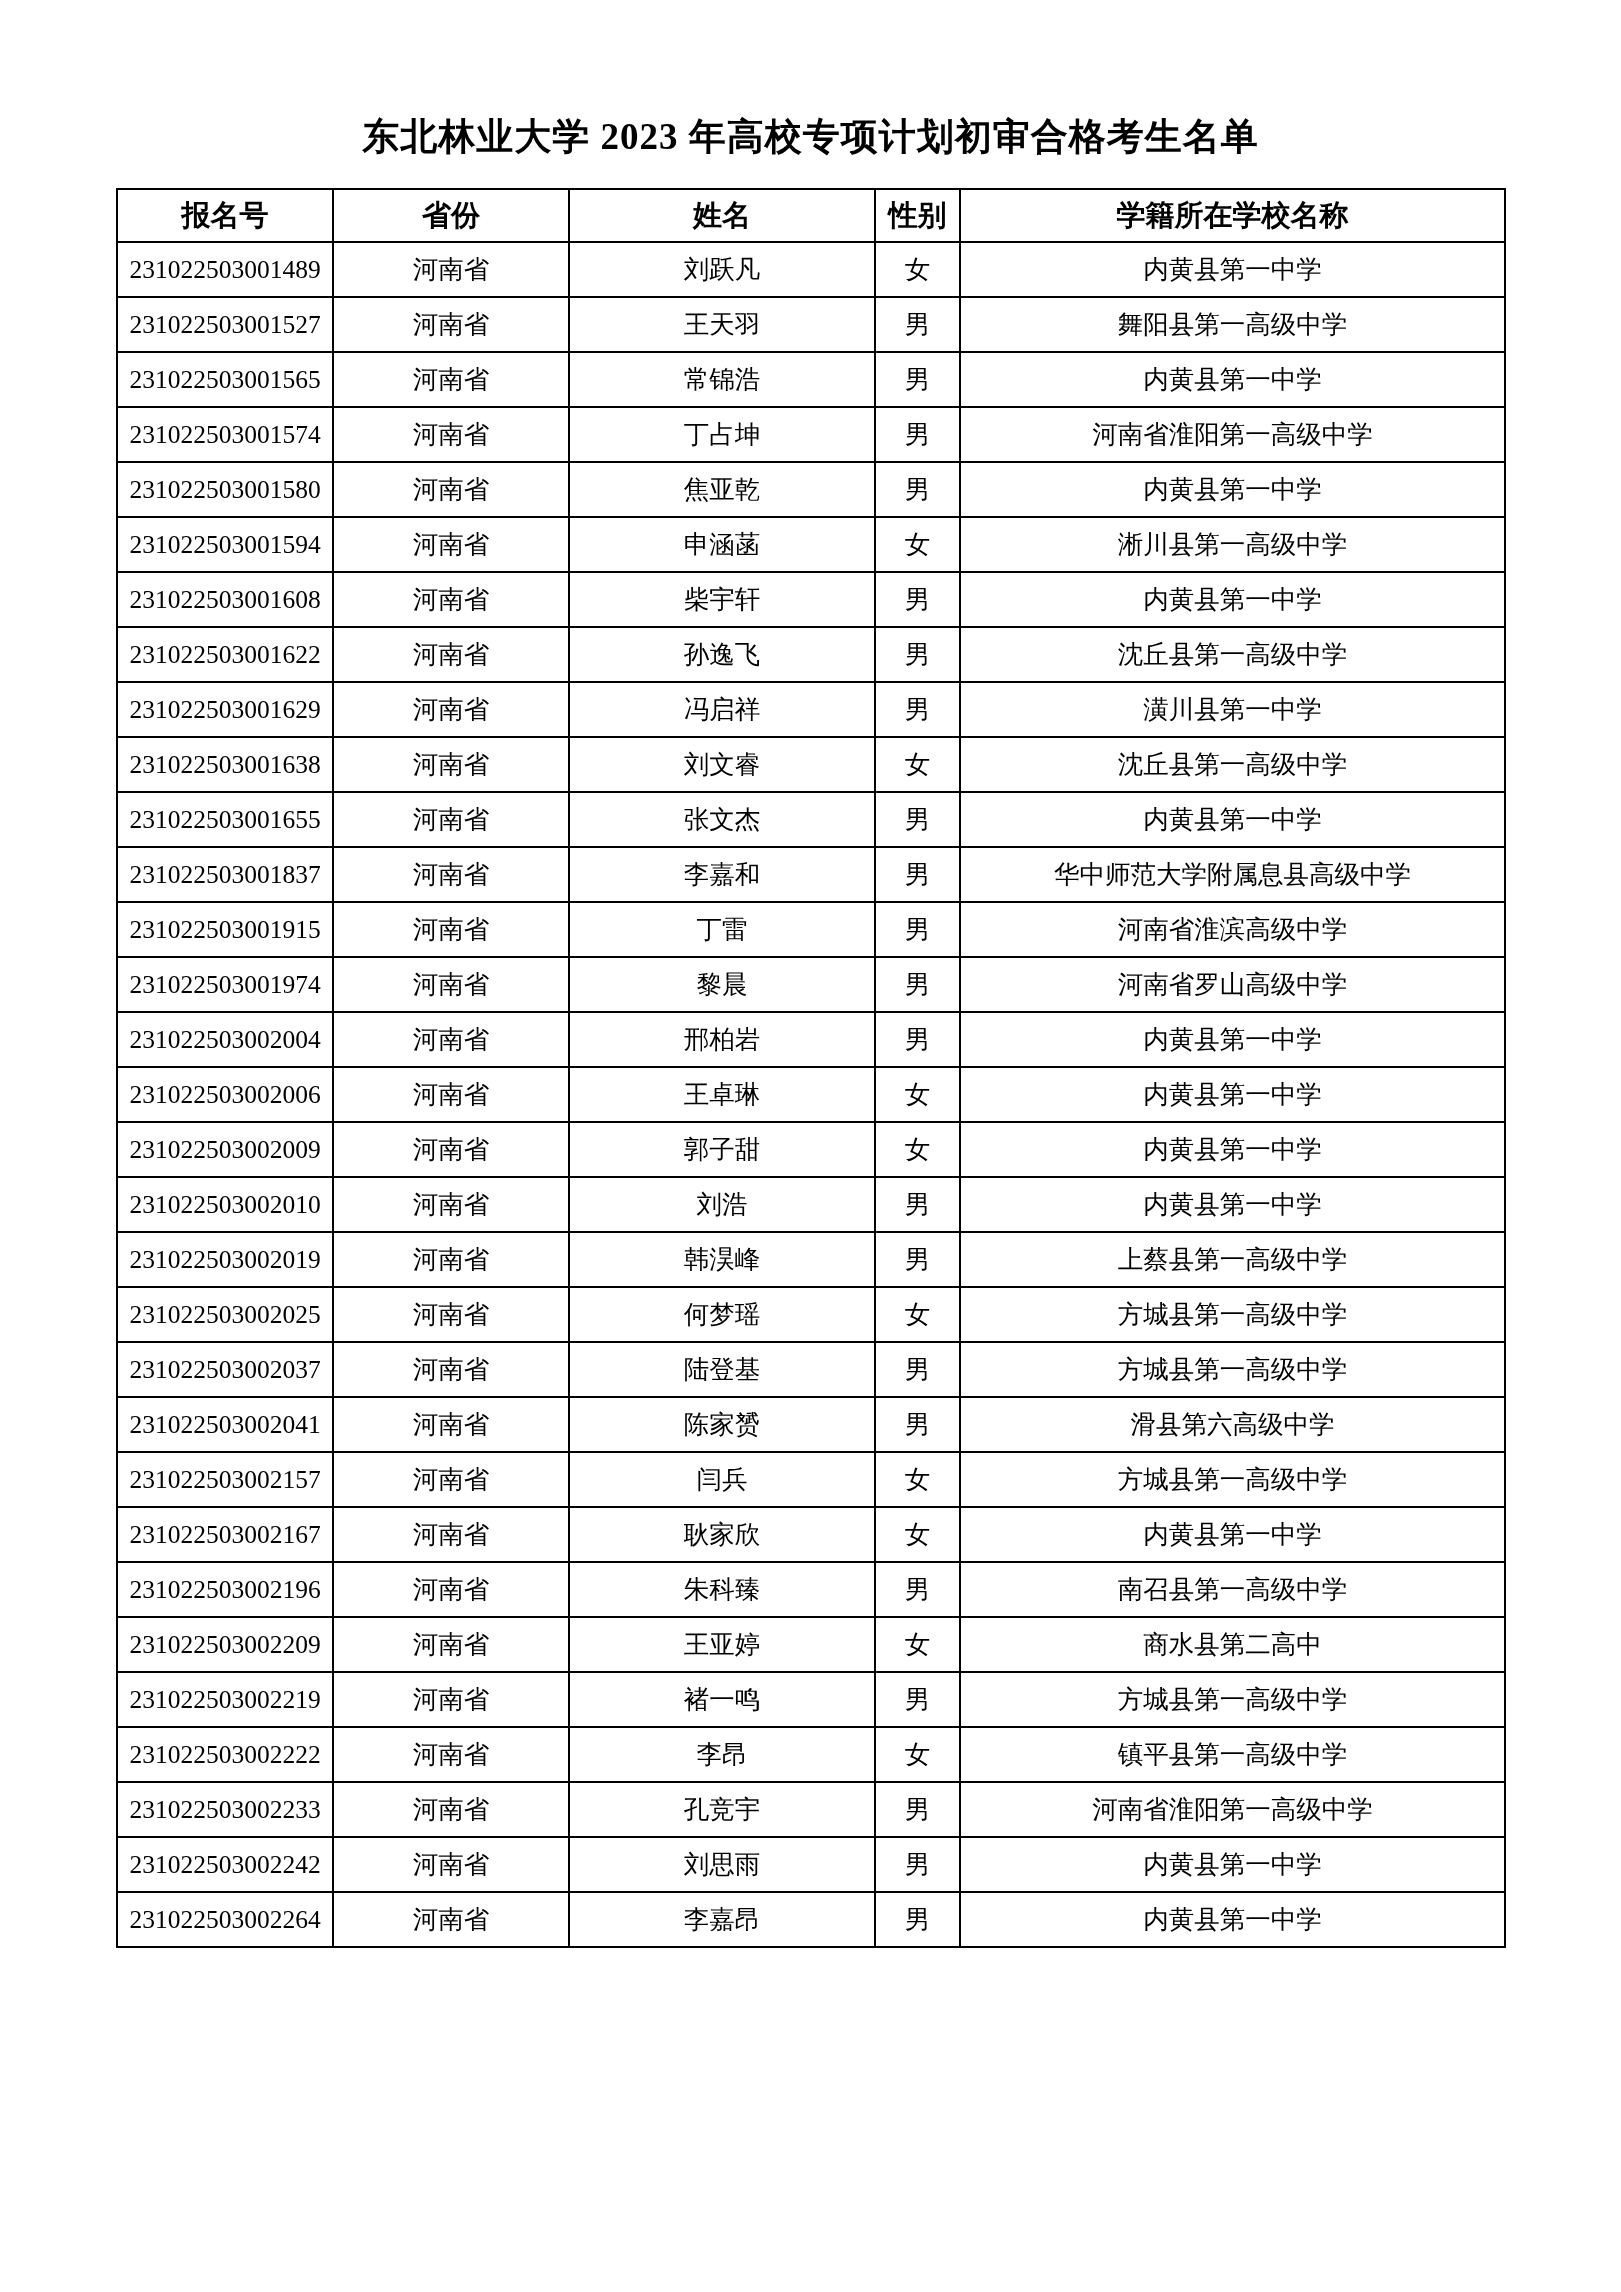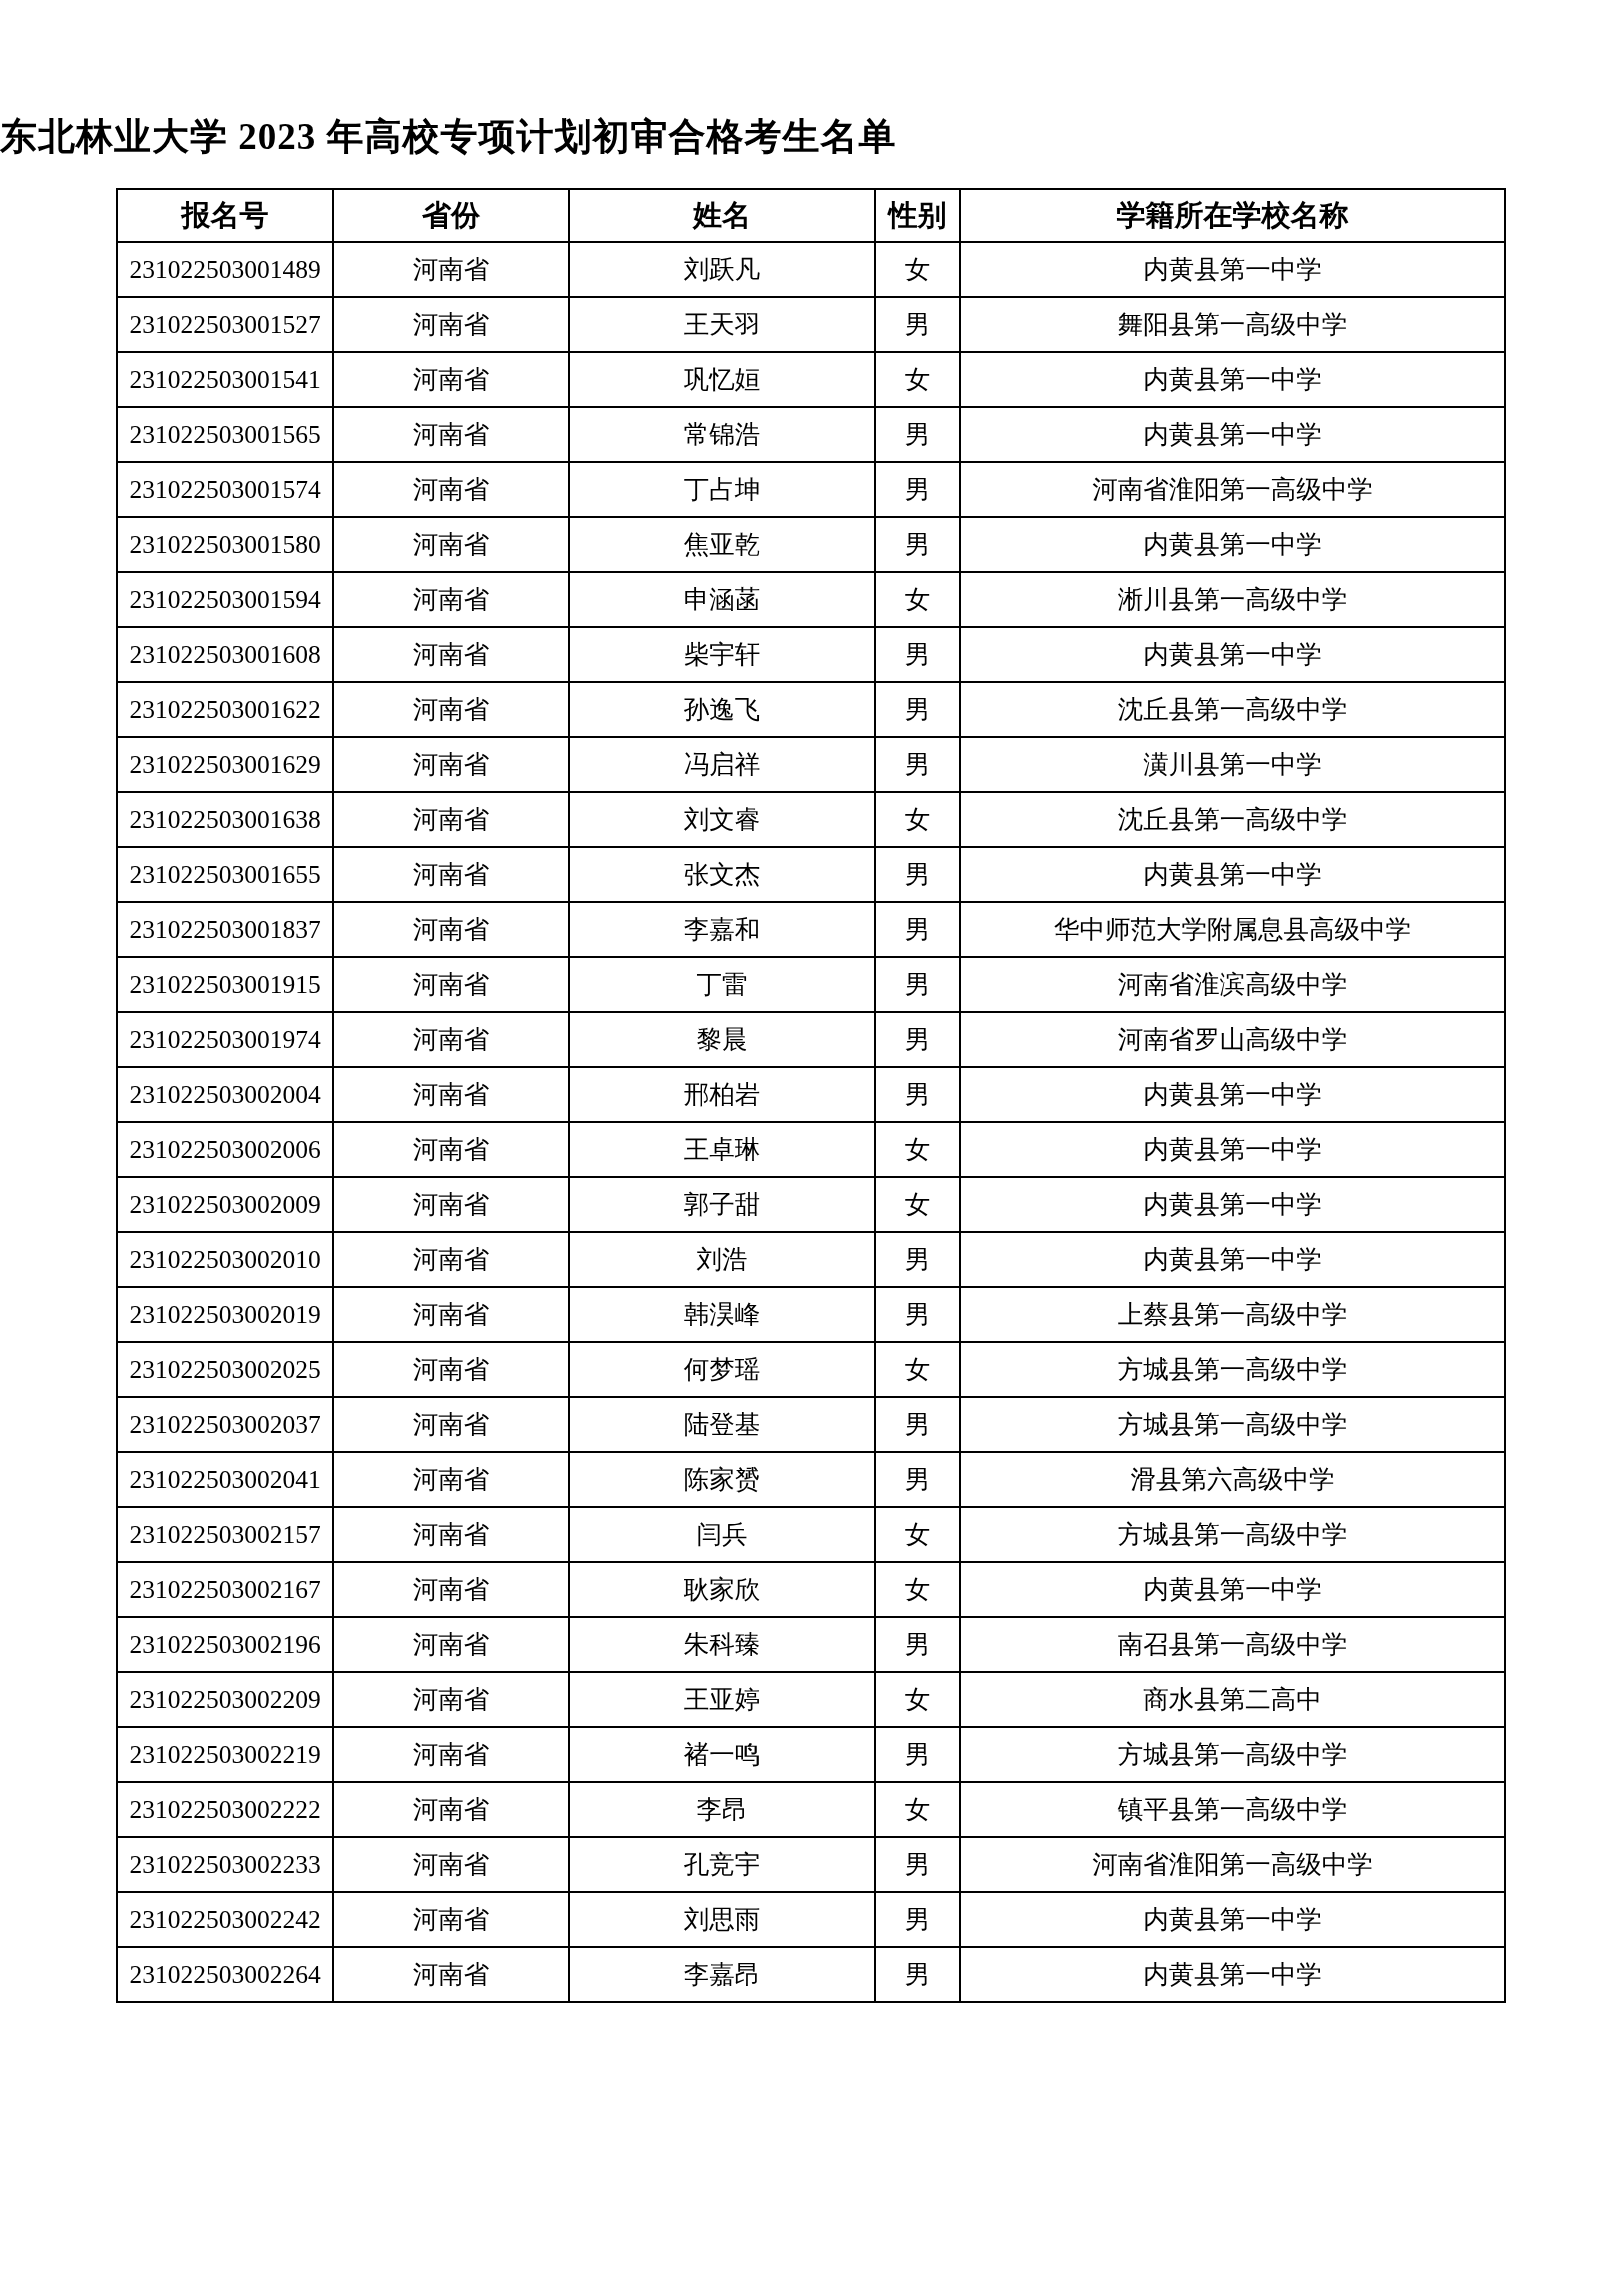--- a/index.html
+++ b/index.html
@@ -15,21 +15,21 @@
     height: 2293px;
     background: #ffffff;
     overflow: hidden;
   }
   .doc-title {
     position: absolute;
     top: 114px;
     left: 0;
     width: 100%;
     margin: 0;
-    text-align: left;
+    text-align: center;
     font-size: 37px;
     line-height: 45px;
     font-weight: bold;
     font-family: "Liberation Serif", "DejaVu Serif", serif;
     letter-spacing: 1px;
   }
   table.roster {
     position: absolute;
     left: 116px;
     top: 188px;
@@ -94,27 +94,20 @@
           <td>内黄县第一中学</td>
         </tr>
         <tr>
           <td>231022503001527</td>
           <td>河南省</td>
           <td>王天羽</td>
           <td>男</td>
           <td>舞阳县第一高级中学</td>
         </tr>
         <tr>
-          <td>231022503001541</td>
-          <td>河南省</td>
-          <td>巩忆姮</td>
-          <td>女</td>
-          <td>内黄县第一中学</td>
-        </tr>
-        <tr>
           <td>231022503001565</td>
           <td>河南省</td>
           <td>常锦浩</td>
           <td>男</td>
           <td>内黄县第一中学</td>
         </tr>
         <tr>
           <td>231022503001574</td>
           <td>河南省</td>
           <td>丁占坤</td>

